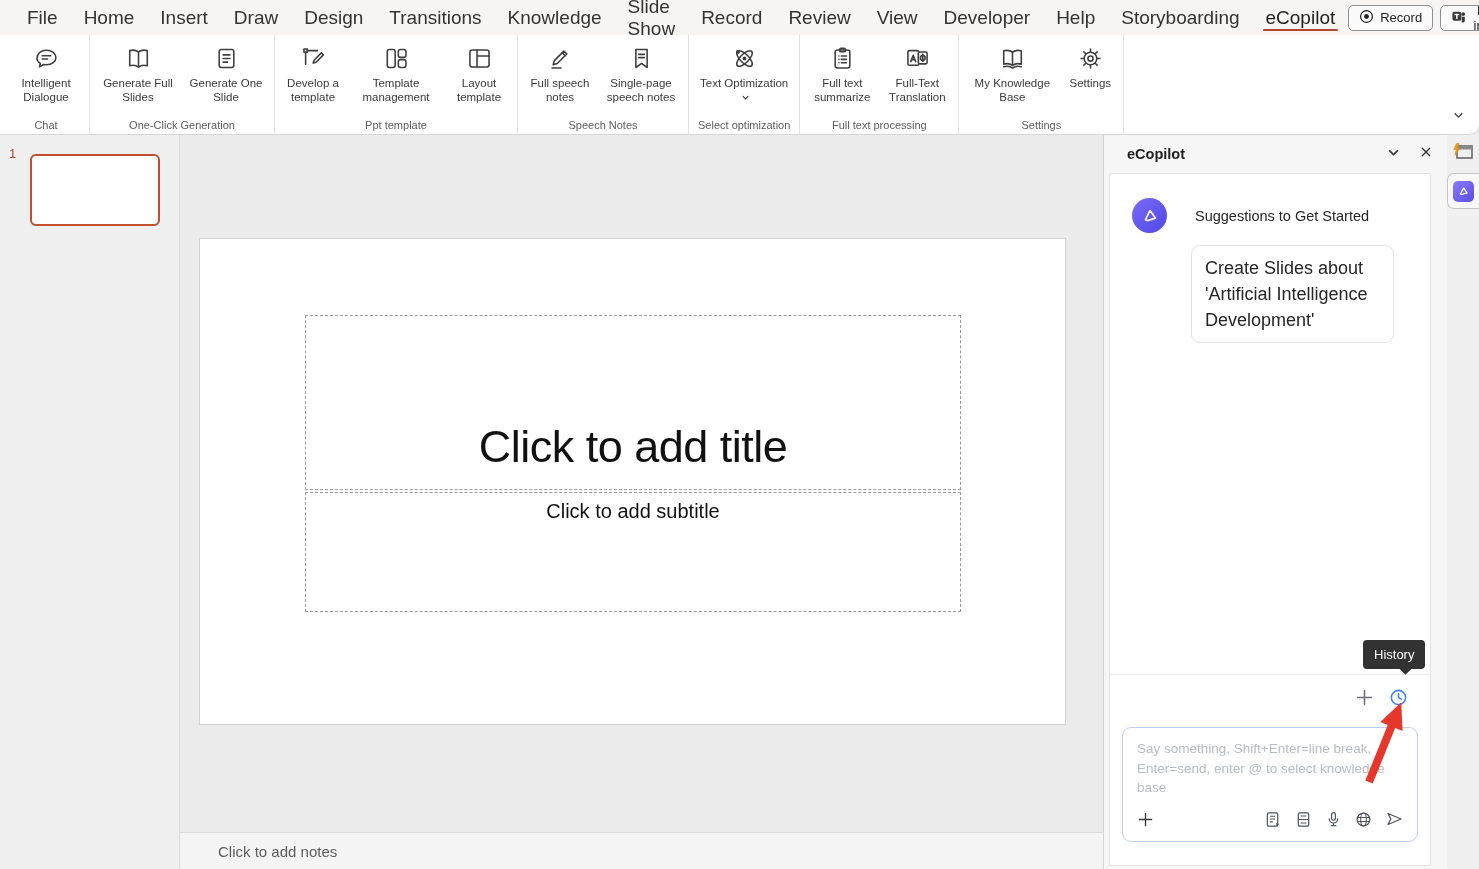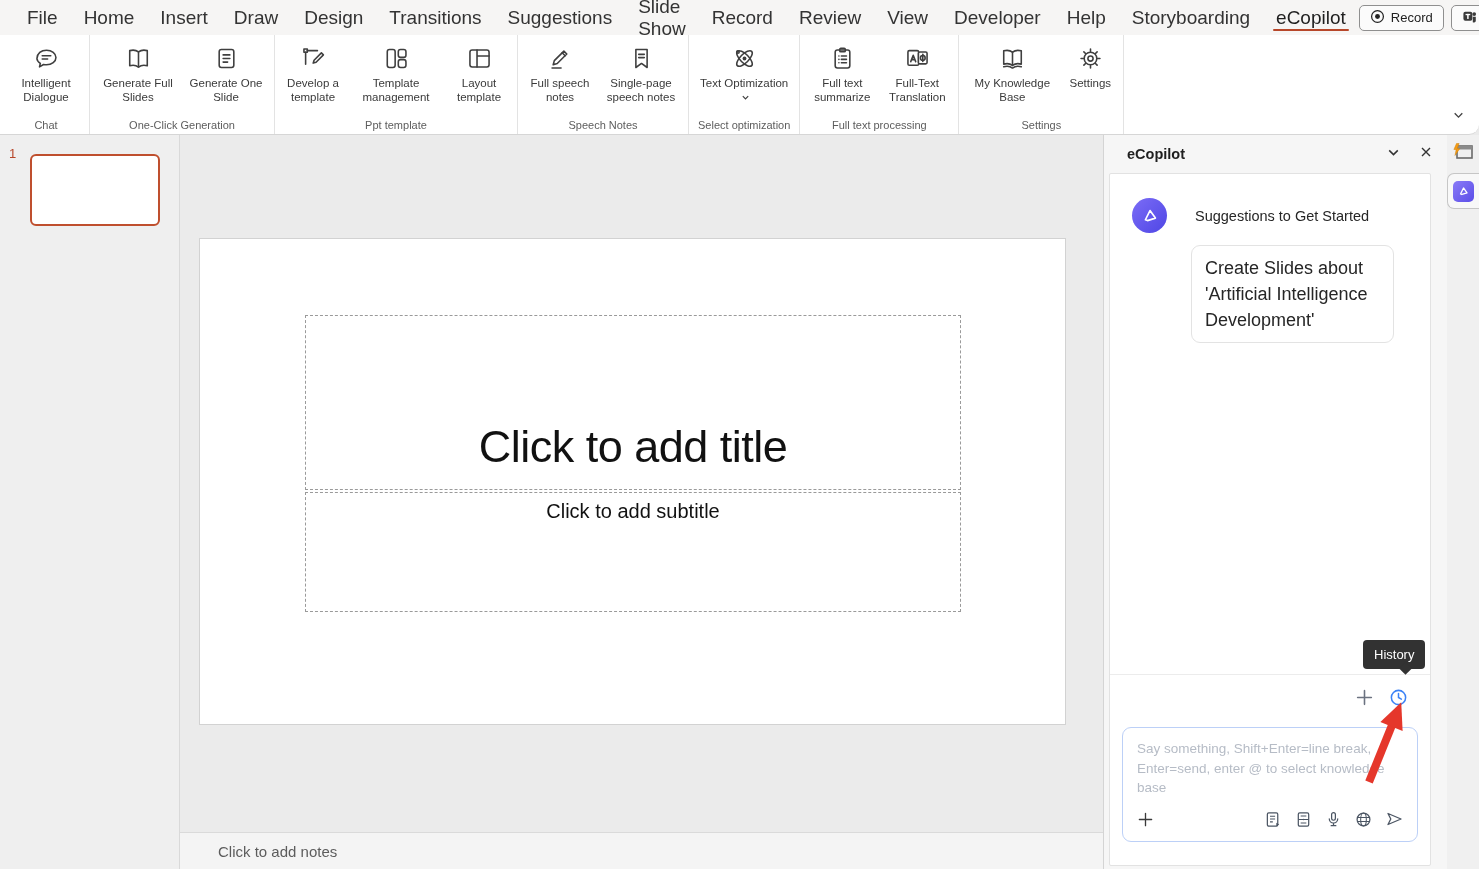--- a/index.html
+++ b/index.html
@@ -79,21 +79,21 @@
 <body>
 
 <div class="menubar">
   <div class="menu-items">
     <div class="menu-item">File</div>
     <div class="menu-item">Home</div>
     <div class="menu-item">Insert</div>
     <div class="menu-item">Draw</div>
     <div class="menu-item">Design</div>
     <div class="menu-item">Transitions</div>
-    <div class="menu-item">Suggestions</div>
+    <div class="menu-item">Knowledge</div>
     <div class="menu-item">Slide Show</div>
     <div class="menu-item">Record</div>
     <div class="menu-item">Review</div>
     <div class="menu-item">View</div>
     <div class="menu-item">Developer</div>
     <div class="menu-item">Help</div>
     <div class="menu-item">Storyboarding</div>
     <div class="menu-item active">eCopilot</div>
   </div>
   <div class="menubar-right">

